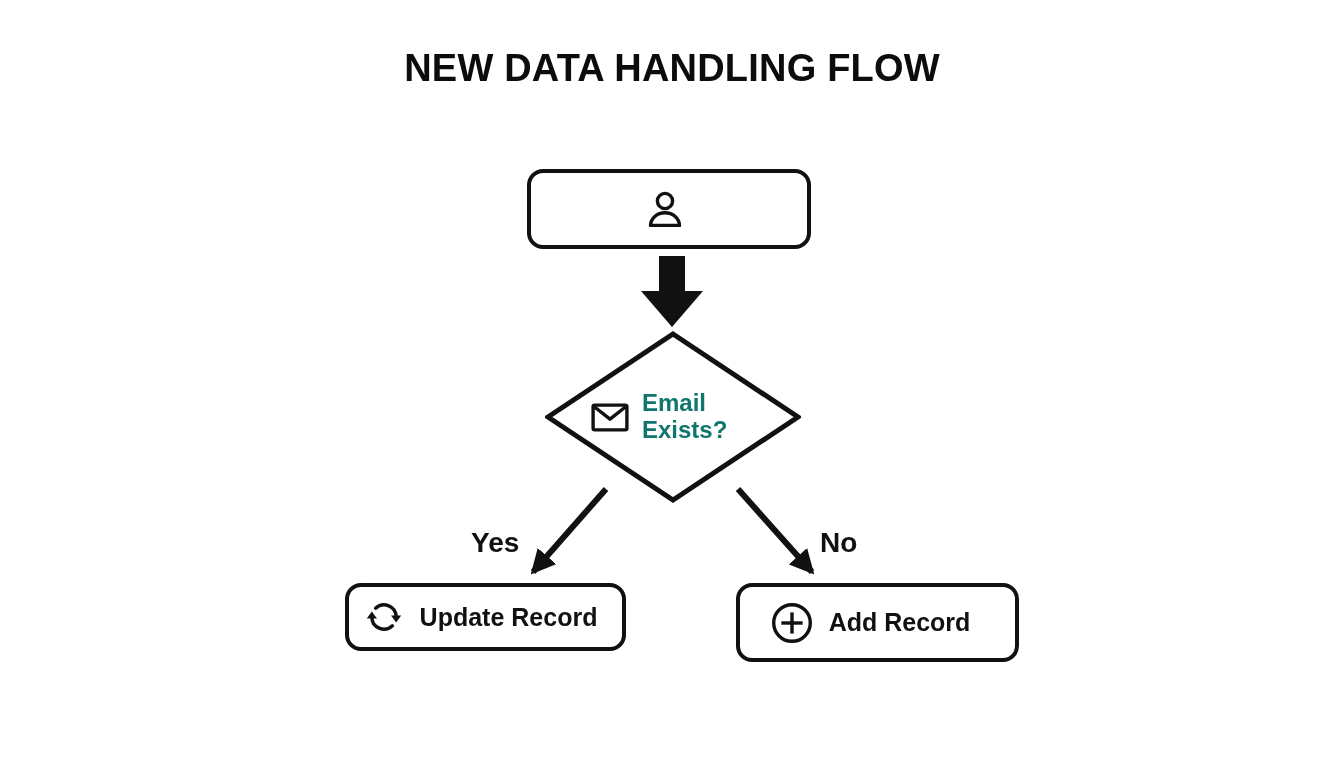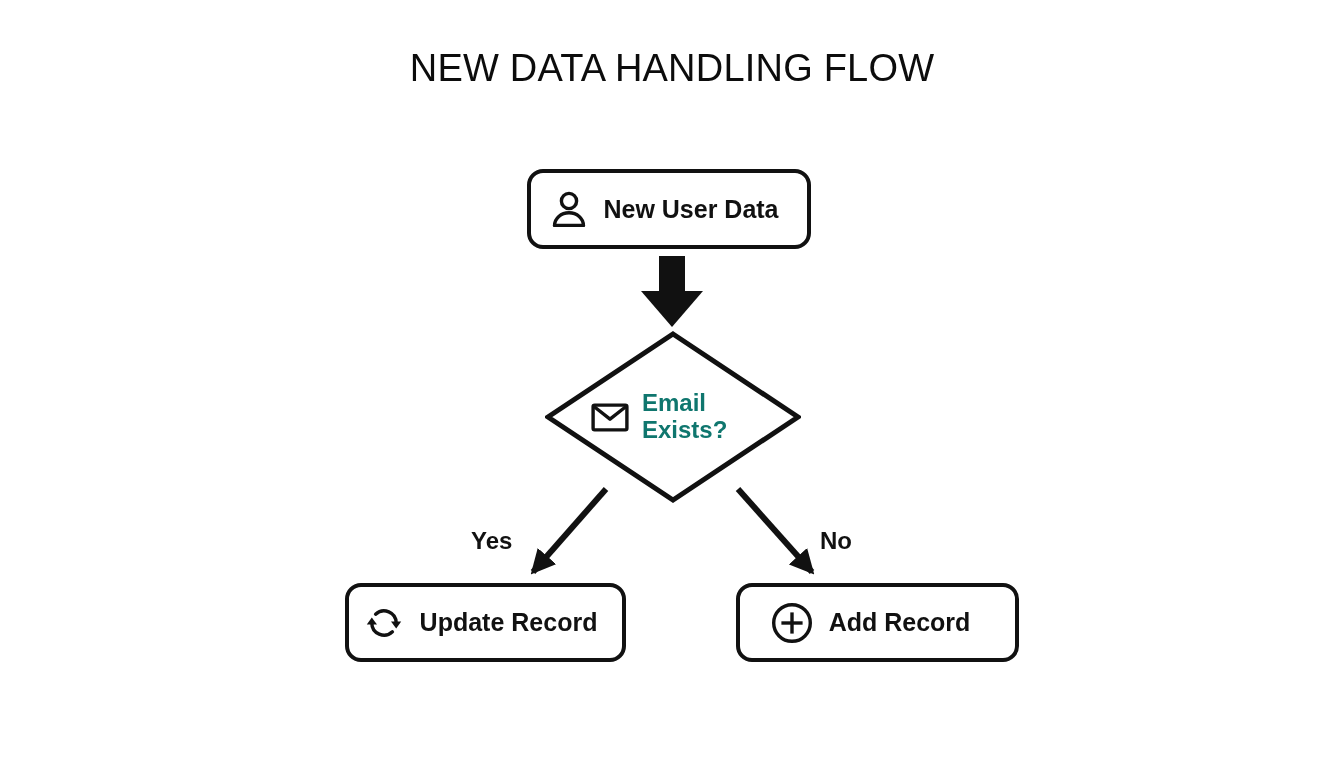--- a/index.html
+++ b/index.html
@@ -21,21 +21,21 @@
     width: 1344px;
     height: 768px;
   }
   .title {
     position: absolute;
     left: 0;
     top: 47px;
     width: 1344px;
     text-align: center;
     font-size: 38px;
-    font-weight: normal;
+    font-weight: bold;
     letter-spacing: 0.2px;
     color: #0c0c0c;
     font-family: "Liberation Sans", sans-serif;
   }
   
   .node {
     position: absolute;
     box-sizing: border-box;
     border: 4px solid #111111;
     border-radius: 16px;
@@ -62,21 +62,21 @@
     left: 527px;
     top: 169px;
     width: 284px;
     height: 80px;
     padding-right: 8px;
   }
   #node-update {
     left: 345px;
     top: 583px;
     width: 281px;
-    height: 79px;
+    height: 68px;
     padding-right: 10px;
   }
   #node-add {
     left: 704px;
     top: 583px;
     width: 283px;
     height: 79px;
     padding-right: 14px;
     margin-left: 32px;
   }
@@ -105,21 +105,21 @@
   #node-decision .decision-text {
     font-size: 24px;
     font-weight: bold;
     line-height: 1.12;
     color: #0f766e;
     white-space: pre-line;
   }
   
   .branch-label {
     position: absolute;
-    font-size: 24px;
+    font-size: 28px;
     font-weight: bold;
     color: #111111;
     line-height: 1;
   }
   #label-yes { left: 471px; top: 529px; }
   #label-no  { left: 820px; top: 529px; }
 </style>
 </head>
 <body>
 
@@ -143,21 +143,20 @@
 <div class="title">NEW DATA HANDLING FLOW</div>
 
 <div class="node" id="node-start">
   <span class="icon-wrap">
     <svg width="36" height="38" viewBox="0 0 36 38" xmlns="http://www.w3.org/2000/svg">
       <circle cx="18" cy="11" r="7.6" fill="none" stroke="#111111" stroke-width="3.4"></circle>
       <path d="M 3.6 35.4 A 14.4 12.6 0 0 1 32.4 35.4" fill="none" stroke="#111111" stroke-width="3.4" stroke-linecap="round"></path>
       <line x1="3.6" y1="35.4" x2="32.4" y2="35.4" stroke="#111111" stroke-width="3.4" stroke-linecap="round"></line>
     </svg>
   </span>
-  <span class="node-label">New User Data</span>
 </div>
 
 <div id="node-decision">
   <svg class="diamond-svg" viewBox="0 0 256 172" xmlns="http://www.w3.org/2000/svg">
     <polygon points="128,3 253,86 128,169 3,86" fill="#ffffff" stroke="#111111" stroke-width="5" stroke-linejoin="miter"></polygon>
   </svg>
   <div class="diamond-content">
     <span class="icon-wrap">
       <svg width="38" height="29" viewBox="0 0 38 29" xmlns="http://www.w3.org/2000/svg">
         <rect x="2.1" y="2.1" width="33.8" height="24.8" rx="1.6" fill="none" stroke="#111111" stroke-width="3.4"></rect>

